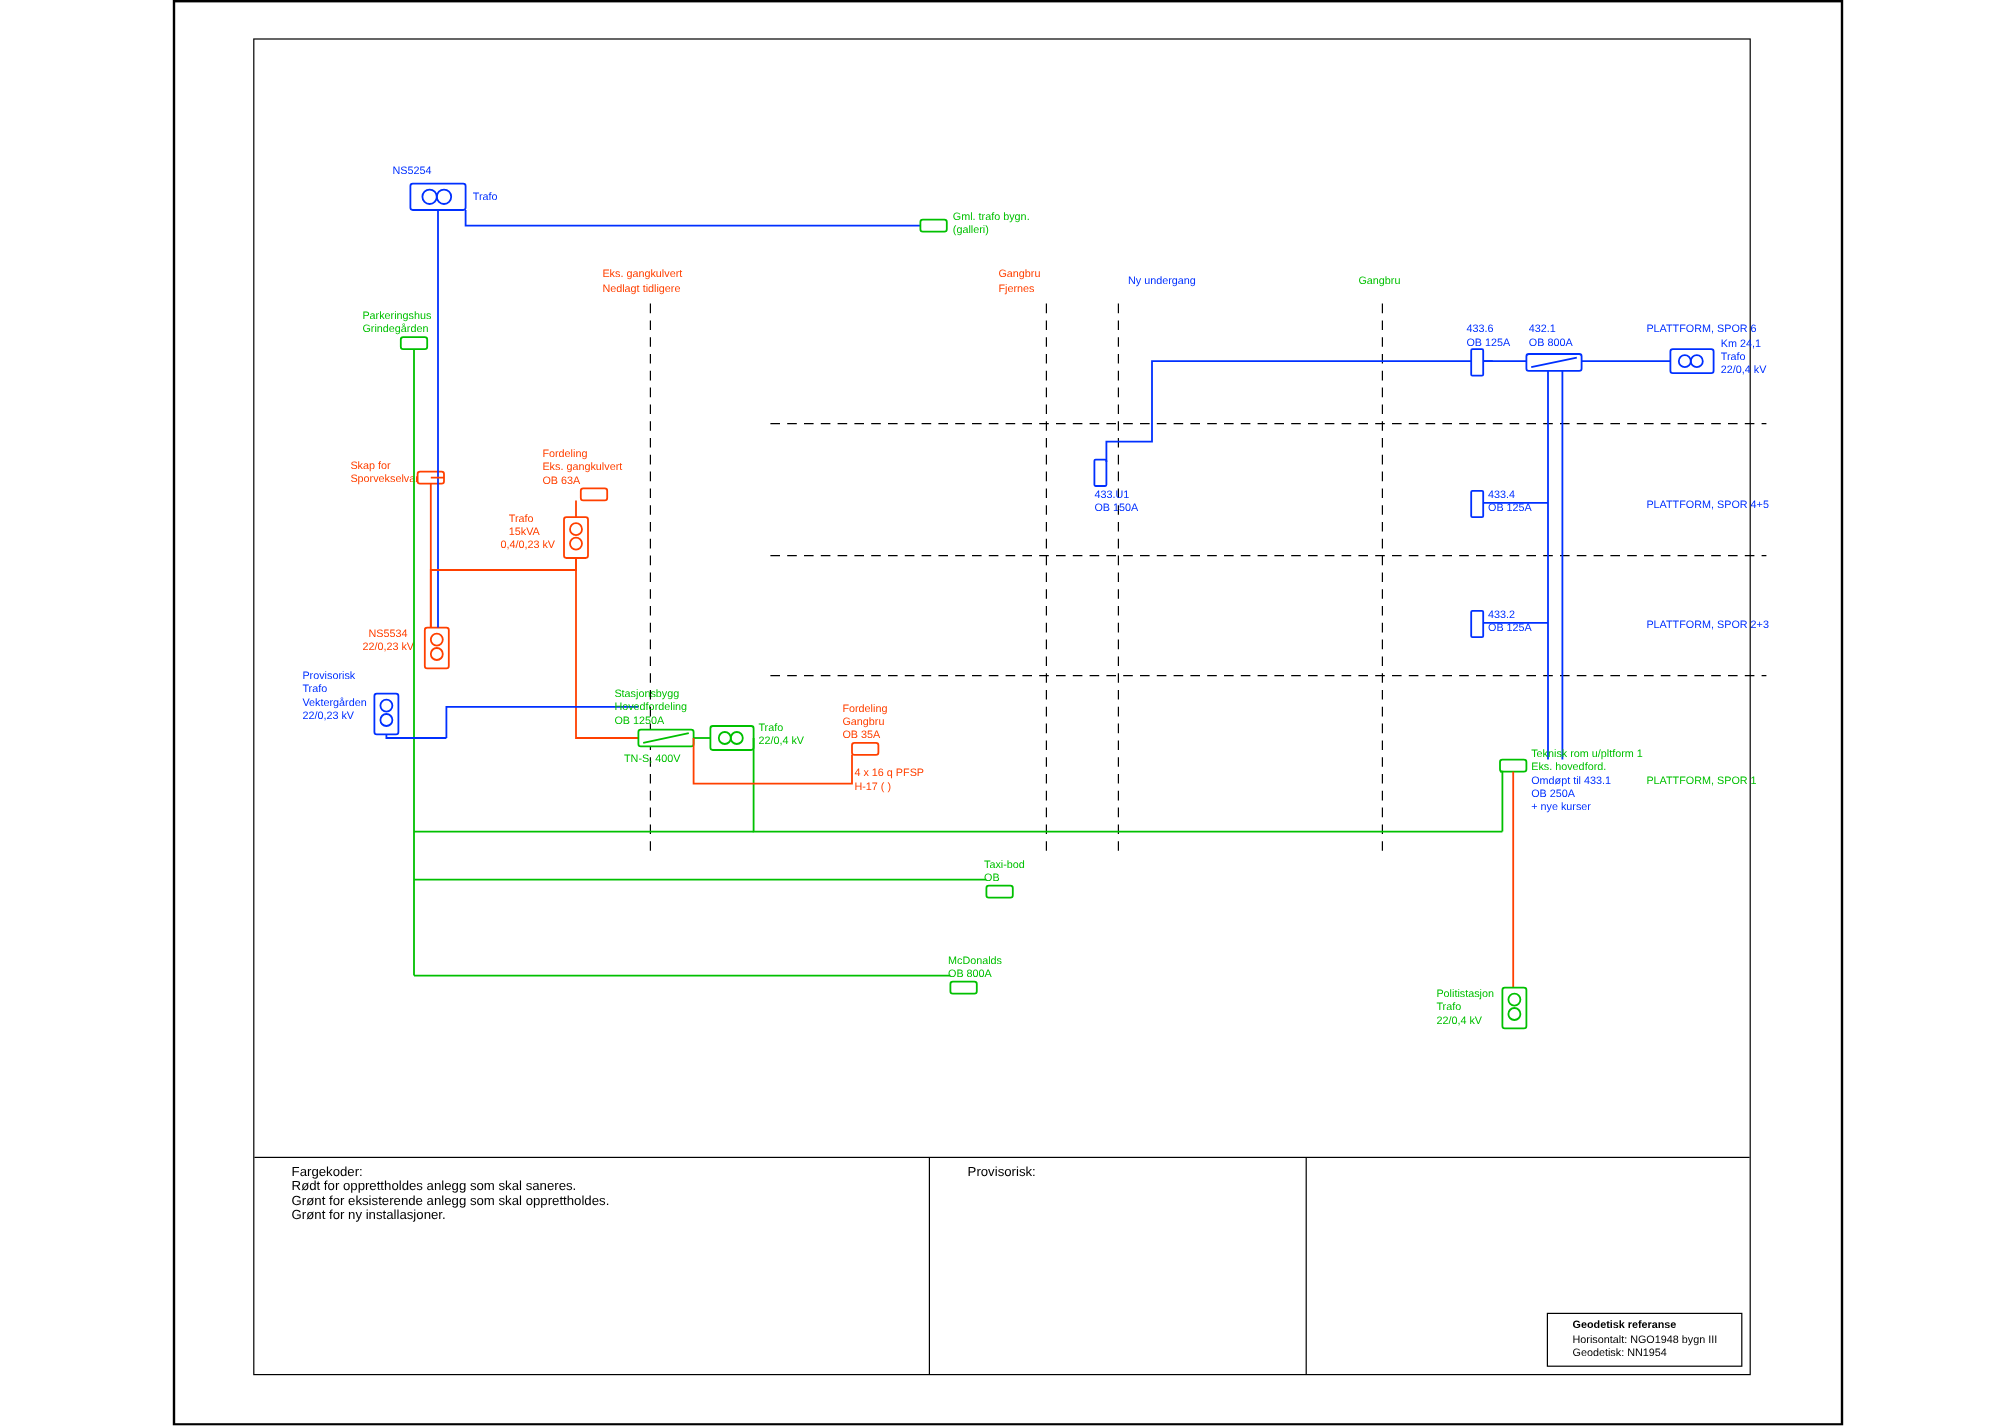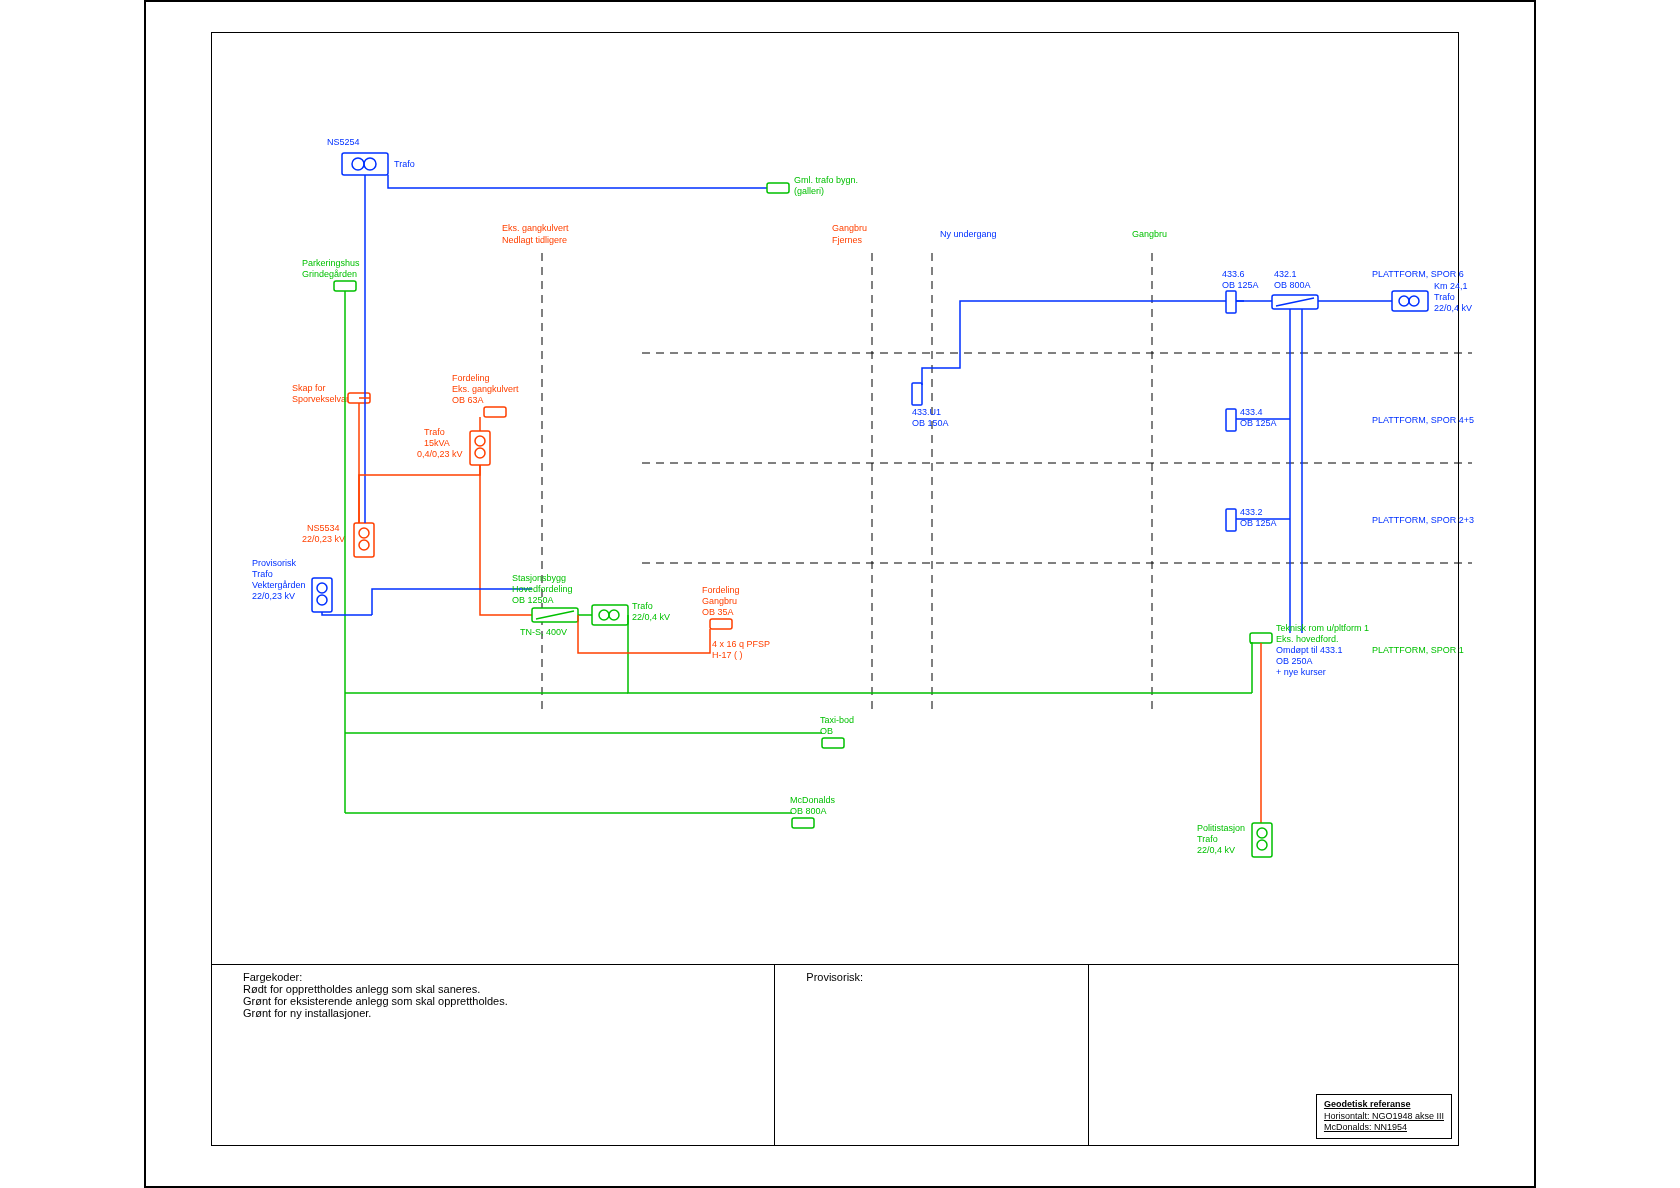--- a/index.html
+++ b/index.html
@@ -12,21 +12,21 @@
   .lb{stroke:#0030ff;stroke-width:1.5;fill:none;}
   .lr{stroke:#ff4000;stroke-width:1.5;fill:none;}
   .lg{stroke:#00c000;stroke-width:1.5;fill:none;}
   .ldash{stroke:#000;stroke-width:1;stroke-dasharray:8 6;fill:none;}
   .box-b{stroke:#0030ff;stroke-width:1.5;fill:#fff;}
   .box-r{stroke:#ff4000;stroke-width:1.5;fill:#fff;}
   .box-g{stroke:#00c000;stroke-width:1.5;fill:#fff;}
   .titleblock{position:absolute;left:0;right:0;bottom:0;height:180px;border-top:1px solid #000;display:flex;}
   .tb-cell{border-right:1px solid #000;padding:6px 8px;font:11px Arial;margin-left:23px;}
   .tb-cell:last-child{border-right:none;position:relative;}
-  .geo{position:absolute;right:6px;bottom:6px;border:1px solid #000;padding:4px 7px;font:bold 9px Arial;line-height:1.3;text-decoration:underline;}
+  .geo{position:absolute;right:6px;bottom:6px;border:1px solid #000;padding:4px 20px;font:bold 9px Arial;line-height:1.3;}
 </style>
 </head>
 <body>
 
 <div class="sheet">
   <div class="inner">
 
     <svg width="1540" height="940">
 
       <line class="ldash" x1="330" y1="220" x2="330" y2="680"></line>
@@ -199,20 +199,20 @@
         <div>Rødt for opprettholdes anlegg som skal saneres.</div>
         <div>Grønt for eksisterende anlegg som skal opprettholdes.</div>
         <div>Grønt for ny installasjoner.</div>
       </div>
       <div class="tb-cell" style="width:22%">
         <div>Provisorisk:</div>
       </div>
       <div class="tb-cell" style="flex:1">
         <div class="geo">
           <div>Geodetisk referanse</div>
-          <div style="font-weight:normal">Horisontalt: NGO1948 akse III</div>
-          <div style="font-weight:normal">McDonalds:    NN1954</div>
+          <div style="font-weight:normal">Horisontalt: NGO1948 bygn III</div>
+          <div style="font-weight:normal">Geodetisk:    NN1954</div>
         </div>
       </div>
     </div>
 
   </div>
 </div>
 
 </body></html>

